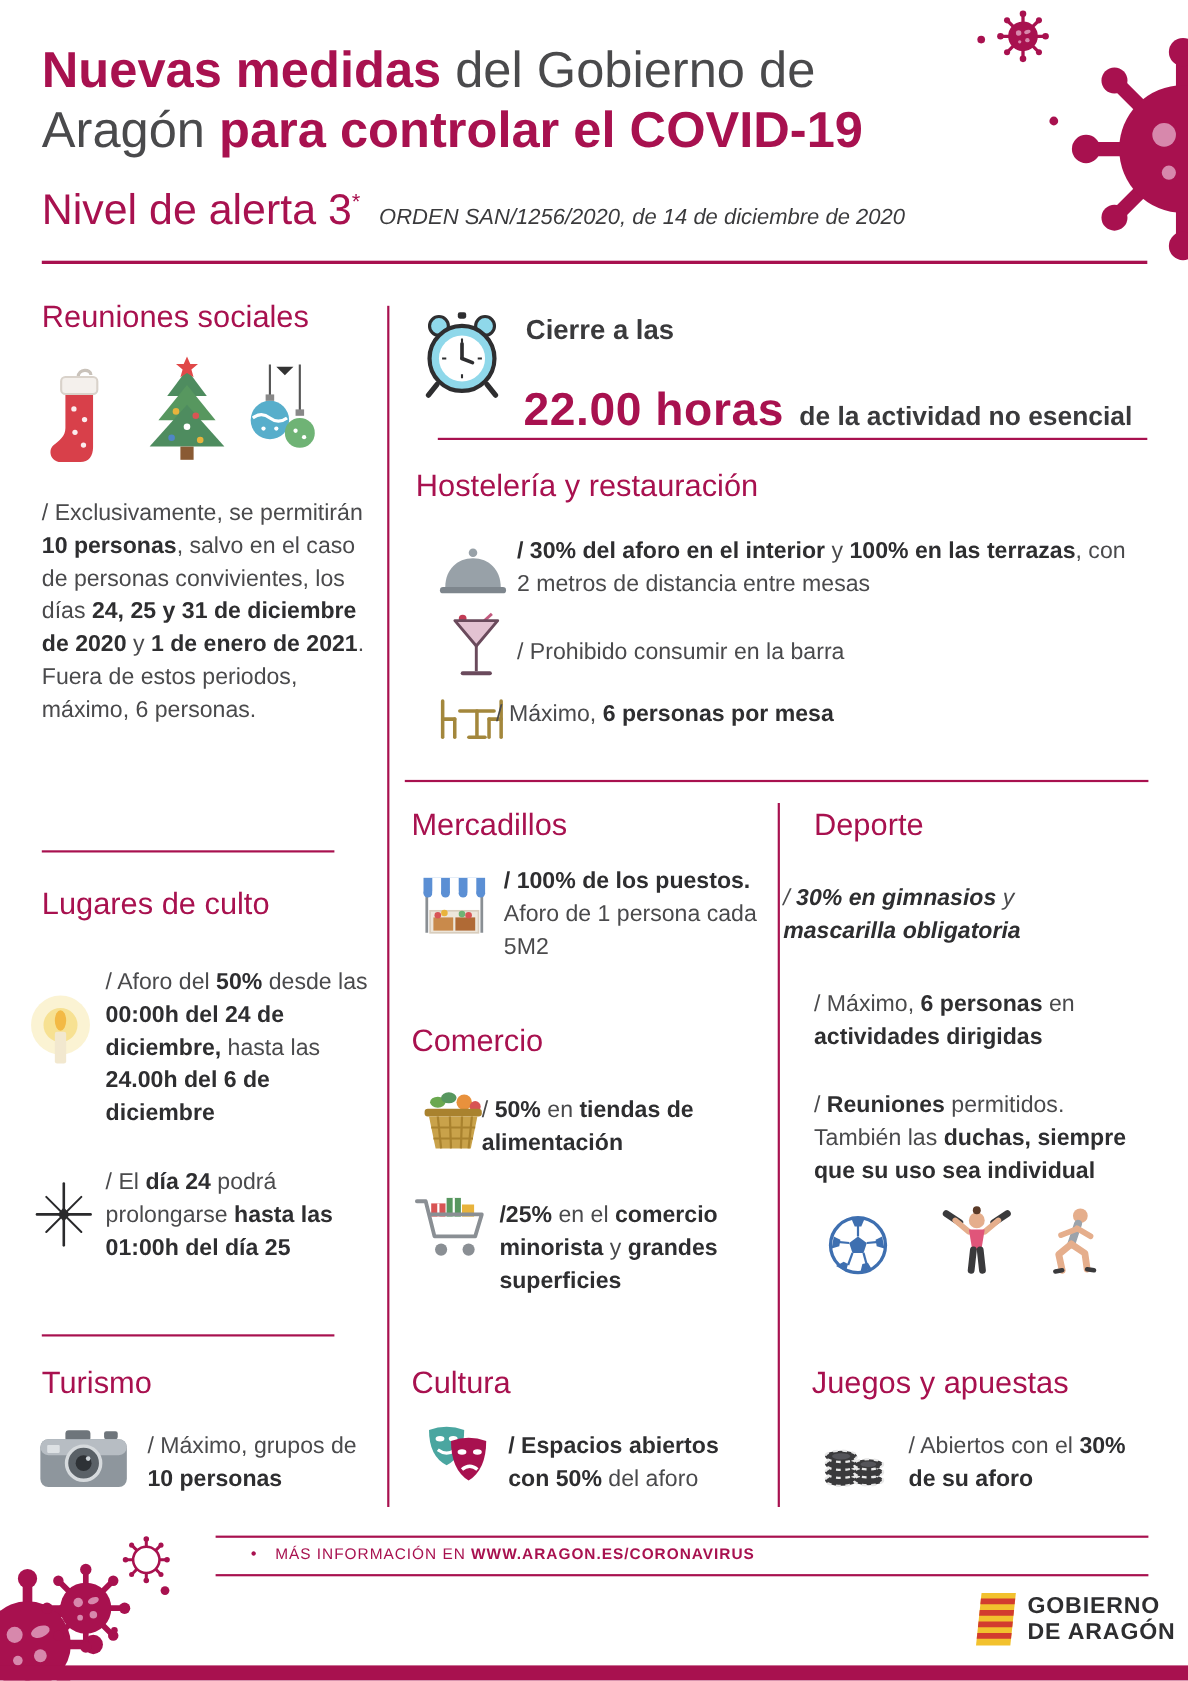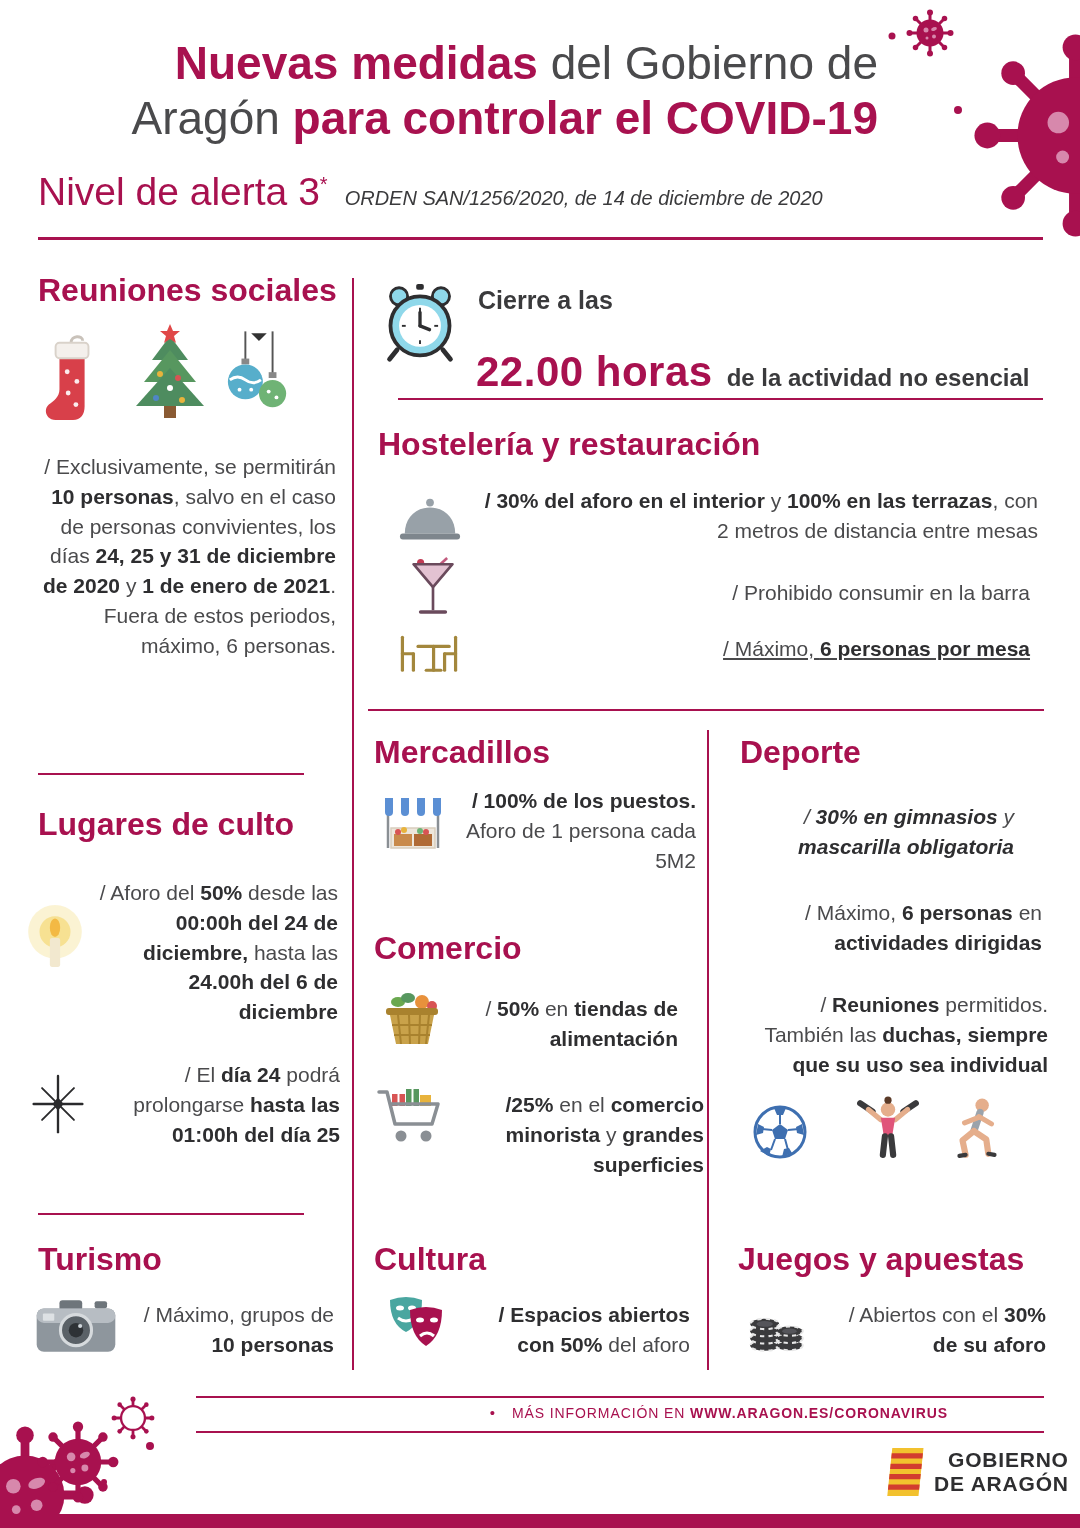--- a/index.html
+++ b/index.html
@@ -1,33 +1,32 @@
 <!DOCTYPE html>
 <html><head>
 <meta charset="utf-8">
 <style>
   * { margin:0; padding:0; box-sizing:border-box; }
   html,body { background:#ffffff; }
   #page {
     position:relative; width:1080px; height:1528px; margin:0 auto;
     background:#ffffff; overflow:hidden;
     font-family:"Liberation Sans", sans-serif;
-    text-align:right;
   }
   .abs { position:absolute; }
   .rule { position:absolute; background:#A8114F; }
   
   .title { font-size:46px; line-height:1.2; color:#4A4A4C; font-weight:400; }
   .title .acc { color:#A8114F; font-weight:700; }
   .alert-row { display:flex; align-items:baseline; gap:17px; }
   .alert { font-size:39px; color:#A8114F; font-weight:400; }
   .alert sup { font-size:20px; }
   .order { font-size:20px; font-style:italic; color:#3A3A3C; }
   
-  .sec-h { position:absolute; font-size:32px; font-weight:700; color:#A8114F; }
+  .sec-h { position:absolute; font-size:28px; font-weight:400; color:#A8114F; }
   .body { position:absolute; font-size:21px; line-height:1.42; color:#4A4A4C; }
   .body b { color:#2E2E30; }
   
   .curfew-intro { position:absolute; font-size:25px; font-weight:700; color:#3A3A3C; }
   .curfew-row { position:absolute; display:flex; align-items:baseline; gap:14px; white-space:nowrap; }
   .curfew-time { font-size:42px; font-weight:700; color:#A8114F; letter-spacing:0.5px;margin-top:36px; }
   .curfew-scope { font-size:24px; font-weight:700; color:#3A3A3C; }
   
   .footer-info { position:absolute; font-size:14px; letter-spacing:0.9px; color:#A8114F; }
   .footer-info b { font-weight:700; }
@@ -256,21 +255,21 @@
         <line x1="7" y1="28" x2="19" y2="28"></line>
         <line x1="19" y1="28" x2="19" y2="46"></line>
       <line x1="24" y1="20" x2="58" y2="20"></line>
         <line x1="41" y1="20" x2="41" y2="46"></line>
         <line x1="33" y1="46" x2="49" y2="46"></line>
       <line x1="65" y1="10" x2="65" y2="46"></line>
         <line x1="53" y1="28" x2="65" y2="28"></line>
         <line x1="53" y1="28" x2="53" y2="46"></line>
     </g>
   </svg>
-  <p class="body" style="left:470px; top:634px; width:560px;text-decoration:underline;"><span>/ Máximo, </span><b>6 personas por mesa</b></p>
+  <p class="body" style="left:451px; top:634px; width:560px;"><span>/ Máximo, </span><b>6 personas por mesa</b></p>
 
   <div class="rule" style="left:368px; top:709px; width:676px; height:2px;"></div>
 
   <h2 class="sec-h" style="left:374px; top:734px;">Mercadillos</h2>
 
   <svg class="abs" style="left:382px; top:794px;" width="62" height="60" viewBox="0 0 62 60">
     <line x1="6" y1="20" x2="6" y2="54" stroke="#8A8F94" stroke-width="2.5"></line>
     <line x1="56" y1="20" x2="56" y2="54" stroke="#8A8F94" stroke-width="2.5"></line>
     <rect x="9" y="34" width="44" height="20" fill="#EDE6DB" stroke="#D8CDBD" stroke-width="1.5"></rect>
     <rect x="12" y="40" width="18" height="12" fill="#C98A4B"></rect>

